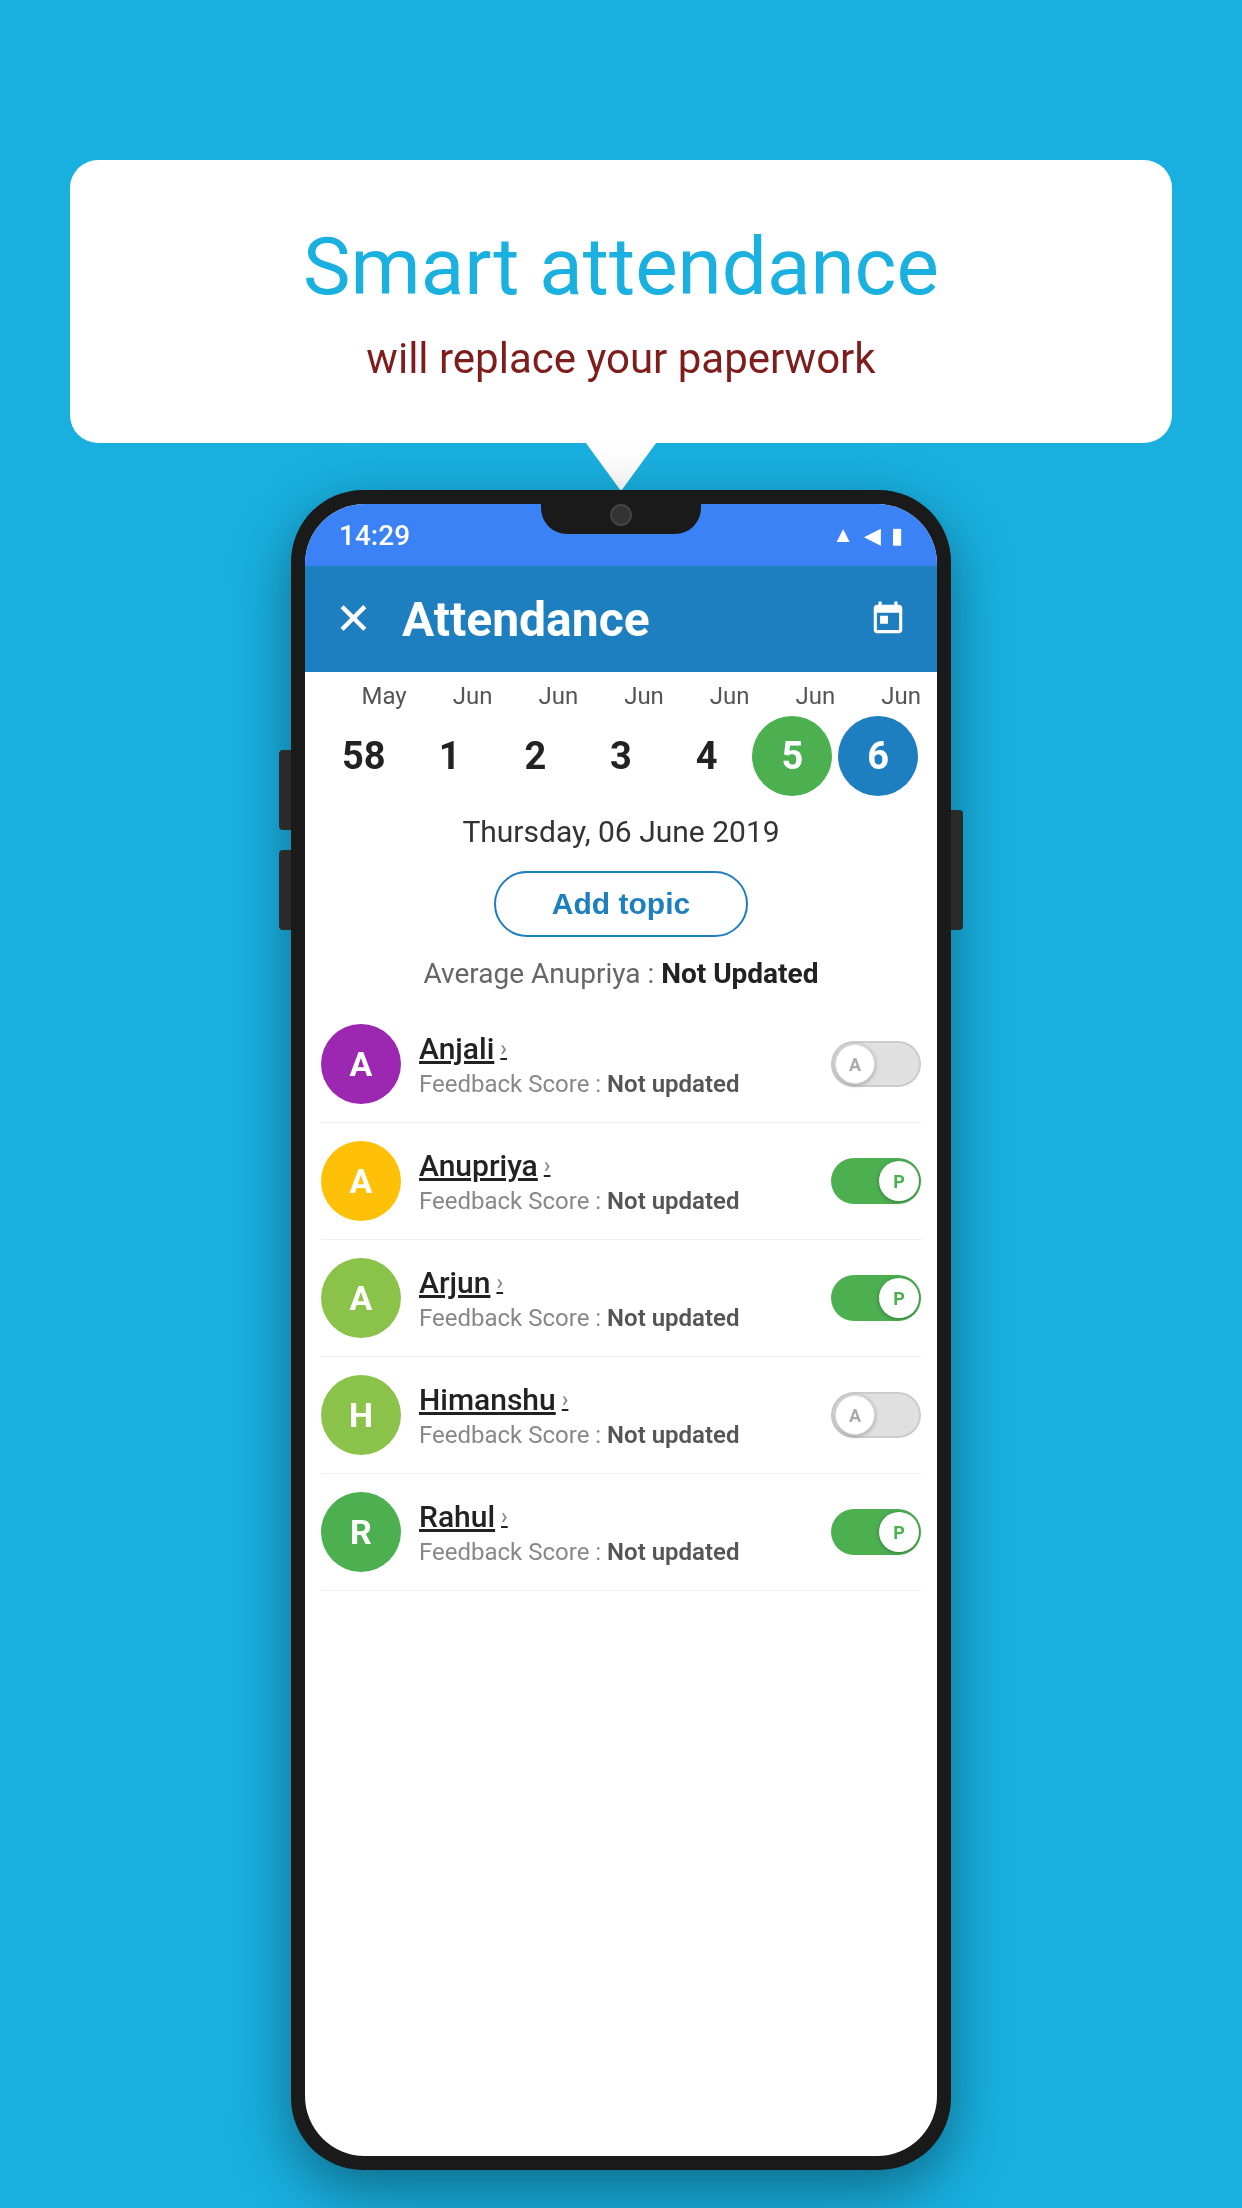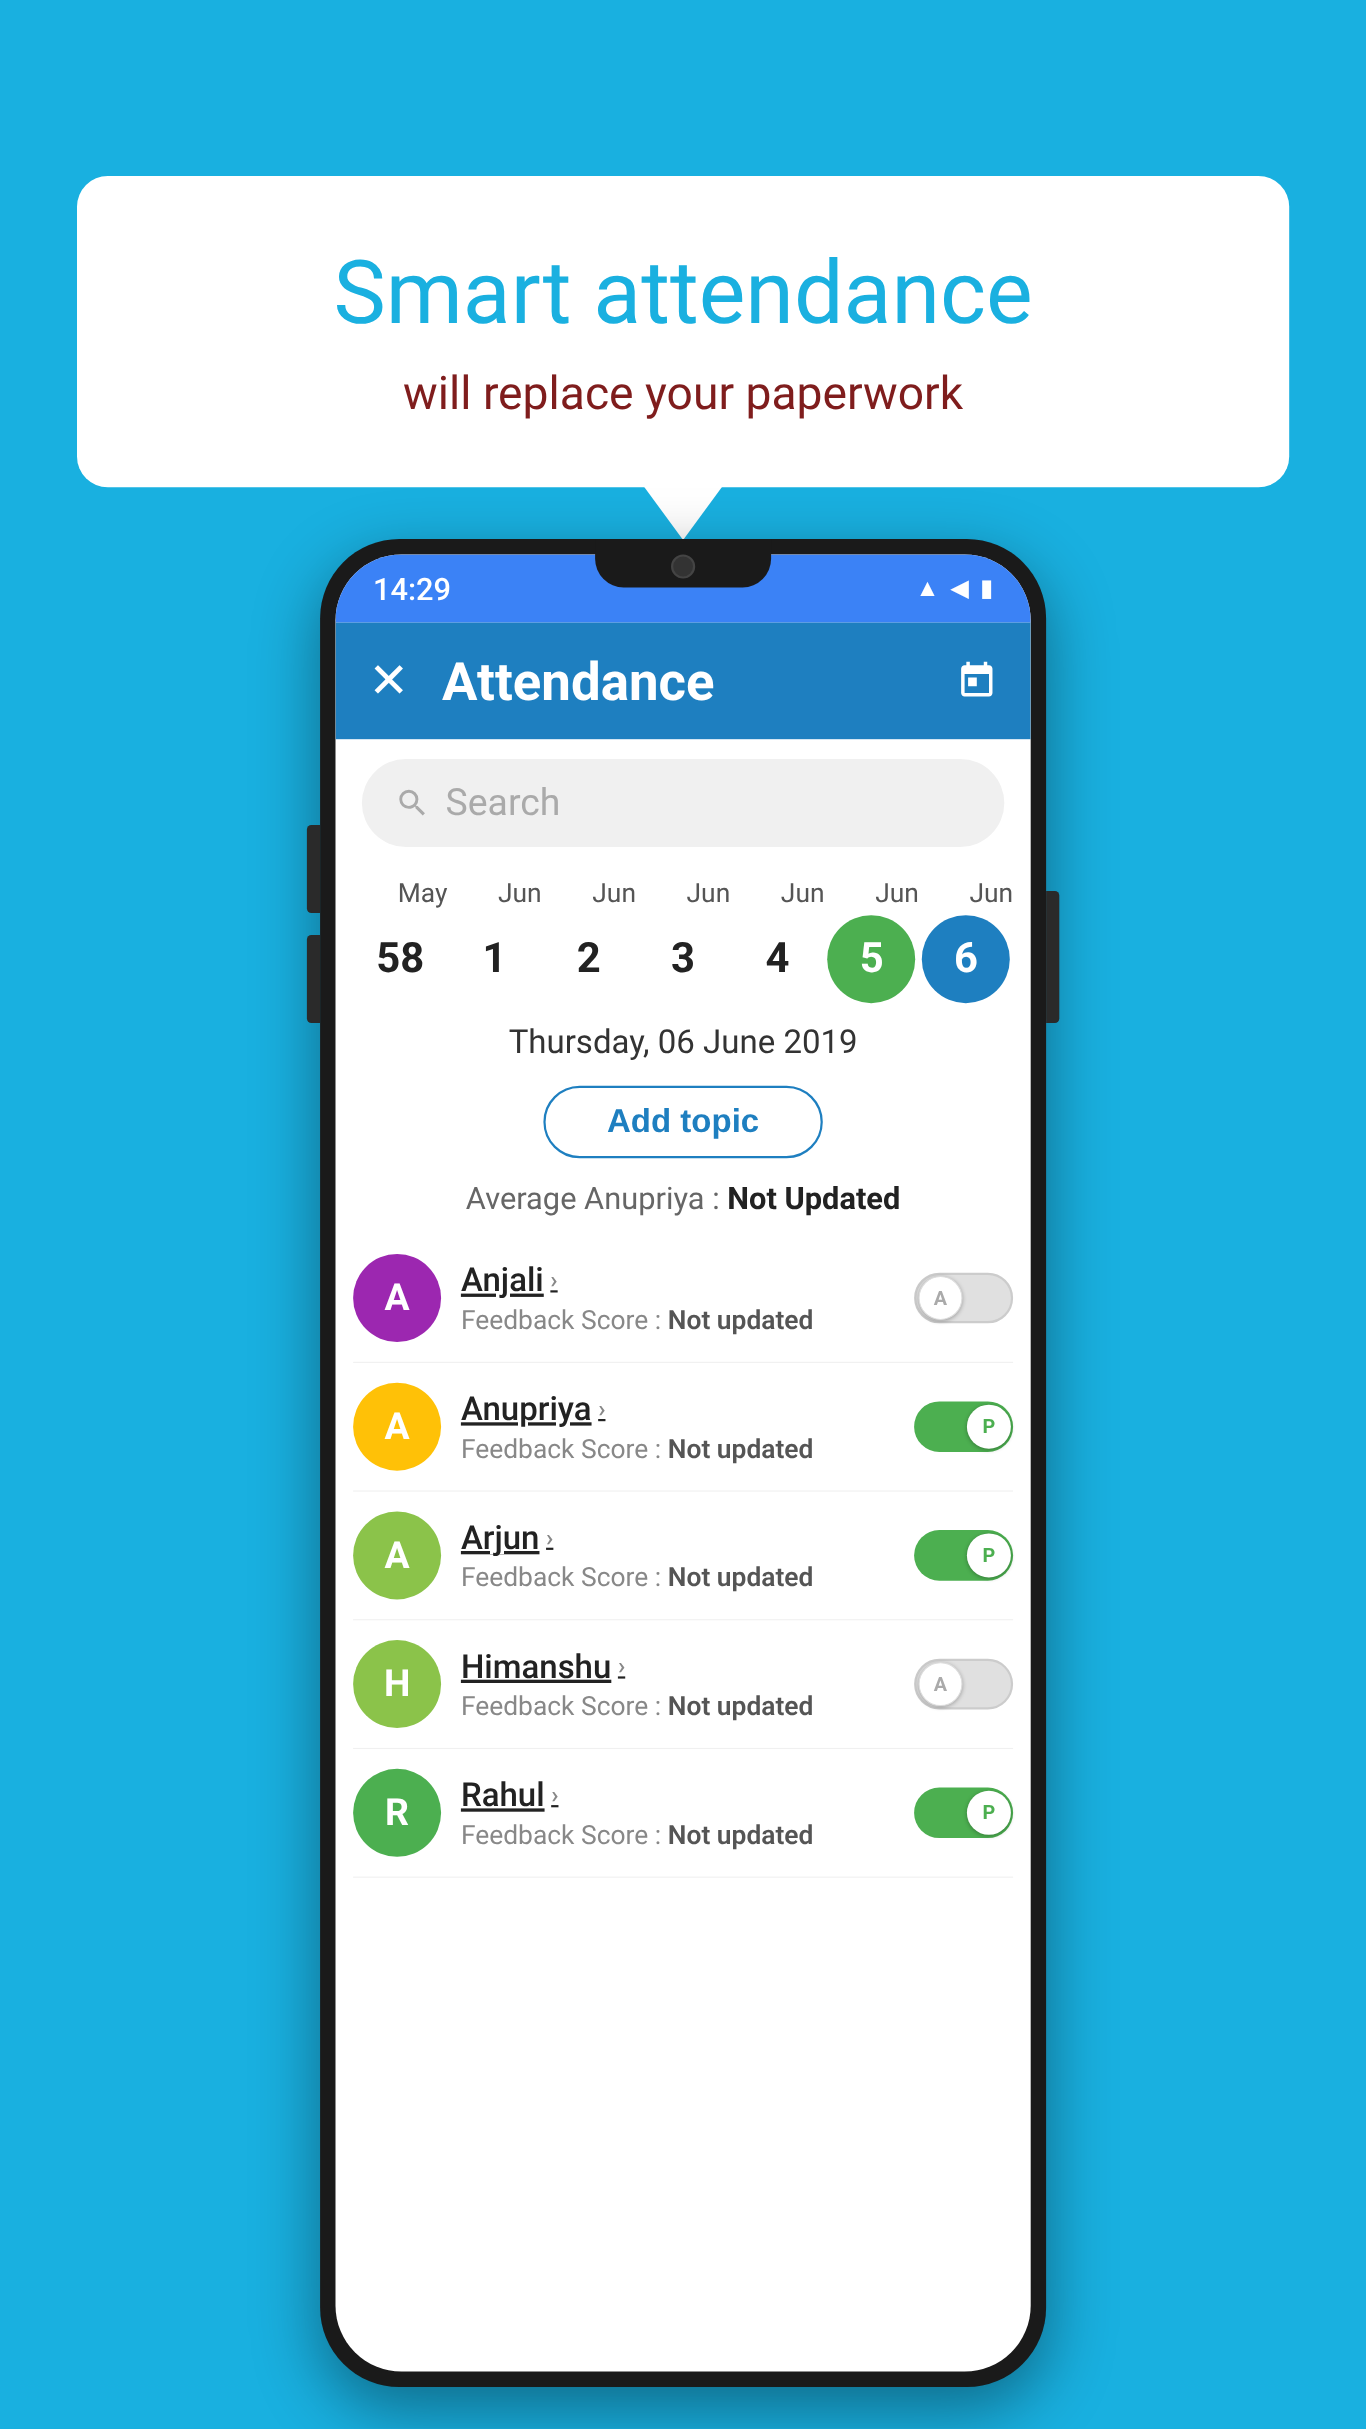--- a/index.html
+++ b/index.html
@@ -435,26 +435,20 @@
       </div>
 
       <div class="app-bar">
         <span class="app-bar-close">✕</span>
         <span class="app-bar-title">Attendance</span>
         <svg class="calendar-svg" viewBox="0 0 24 24" fill="white" xmlns="http://www.w3.org/2000/svg">
           <path d="M19 3h-1V1h-2v2H8V1H6v2H5C3.9 3 3 3.9 3 5v14c0 1.1.9 2 2 2h14c1.1 0 2-.9 2-2V5c0-1.1-.9-2-2-2zm0 16H5V8h14v11zM7 10h5v5H7z"></path>
         </svg>
       </div>
 
-      <div class="search-bar">
-        <svg class="search-svg" viewBox="0 0 24 24" fill="#aaa">
-          <path d="M15.5 14h-.79l-.28-.27A6.47 6.47 0 0 0 16 9.5 6.5 6.5 0 1 0 9.5 16c1.61 0 3.09-.59 4.23-1.57l.27.28v.79l5 4.99L20.49 19l-4.99-5zm-6 0C7.01 14 5 11.99 5 9.5S7.01 5 9.5 5 14 7.01 14 9.5 11.99 14 9.5 14z"></path>
-        </svg>
-        <span class="search-text">Search</span>
-      </div>
 
       <div class="calendar-row" id="calendar-row">
           <div class="cal-day">
             <div class="cal-month">May</div>
             <div class="cal-date">58</div>
           </div>
           <div class="cal-day">
             <div class="cal-month">Jun</div>
             <div class="cal-date">1</div>
           </div>

